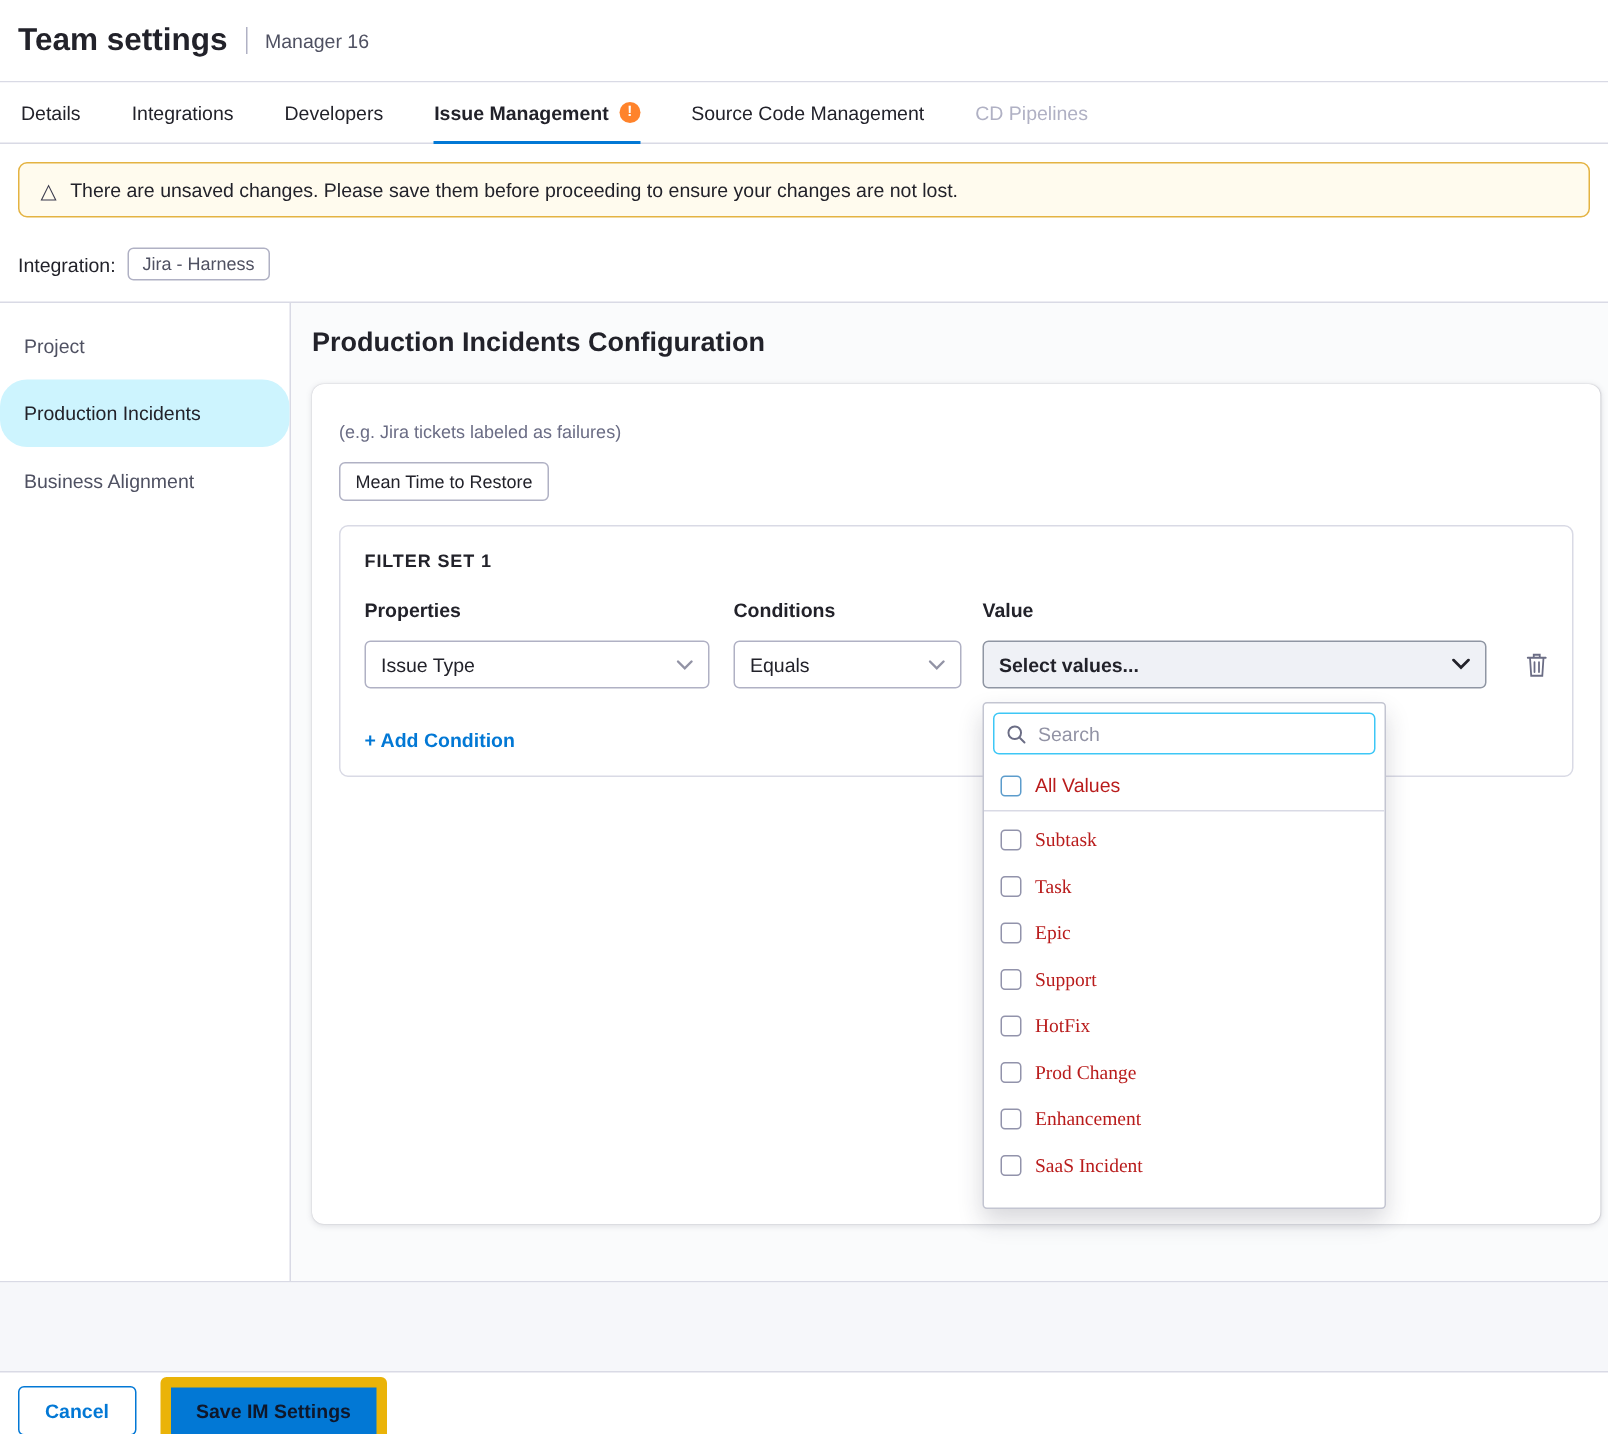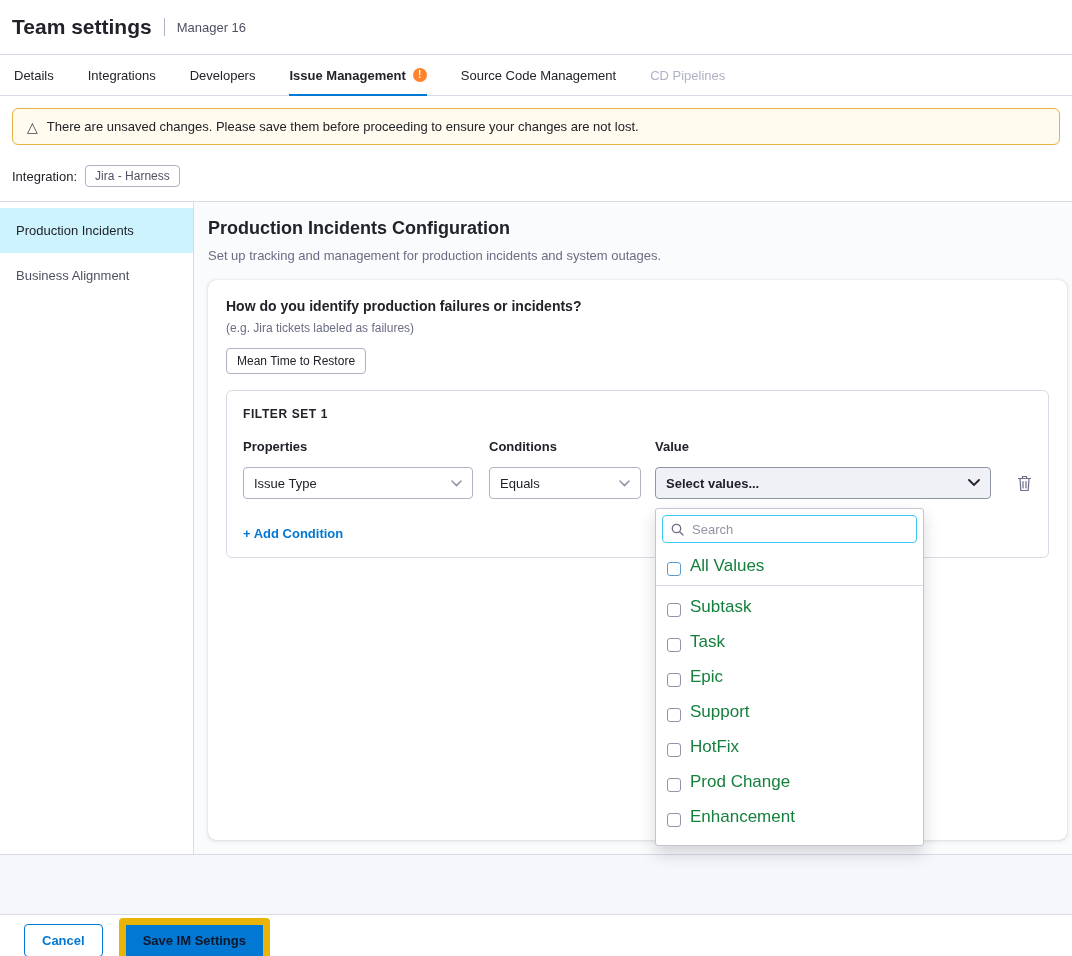--- a/index.html
+++ b/index.html
@@ -29,21 +29,21 @@
   .warn-icon { font-size:14px; line-height:1; color:#3b3b4d; }
 
   
   .integration-row { display:flex; align-items:center; gap:8px; padding:8px 12px 14px; font-size:13px; color:#22222a; }
   .integration-chip { border:1px solid #b0b1c4; border-radius:4px; padding:3px 9px; font-size:12px; color:#4f5162; background:#fff; }
 
   
   .content { display:flex; height:654px; border-top:1px solid #d9dae5; border-bottom:1px solid #d9dae5; }
   .sidebar { width:194px; border-right:1px solid #d9dae5; padding-top:6px; background:#fff; flex:none; }
   .side-item { padding:15px 16px; font-size:13px; color:#4f5162; cursor:pointer; }
-  .side-item.active { background:#cdf4fe; color:#22222a; }
+  .side-item.active { background:#cdf4fe; color:#22222a;border-radius:18px; }
 
   .main { flex:1; background:#fafbfc; padding:16px 8px 16px 14px; }
   .main-title { font-size:18px; font-weight:bold; color:#22222a; }
   .main-subtitle { font-size:13px; color:#6b6d85; margin-top:9px; }
 
   .card { margin-top:17px; background:#fff; border-radius:8px; padding:18px;
           box-shadow:0 0 1px rgba(40,41,61,.25), 0 1px 4px rgba(96,97,112,.18); height:560px; }
   .question { font-size:14px; font-weight:bold; }
   .hint { font-size:12px; color:#6b6d85; margin-top:7px; }
   .metric-chip { display:inline-block; margin-top:13px; border:1px solid #b0b1c4; border-radius:4px; padding:5px 10px; font-size:12px; color:#22222a; background:#fff; cursor:pointer; }
@@ -64,32 +64,32 @@
 
   .add-condition { margin-top:27px; color:#0278d5; font-size:13px; font-weight:bold; cursor:pointer; display:inline-block; }
 
   
   .dropdown-panel { position:absolute; left:-1px; top:40px; width:269px; height:338px;
                     background:#fff; border:1px solid #c3c5d1; border-radius:3px;
                     box-shadow:0 8px 16px rgba(40,41,61,.18); z-index:20; overflow:hidden; font-weight:normal; }
   .search-wrap { margin:6px; height:28px; border:1px solid #3dc7f6; border-radius:4px; display:flex; align-items:center; gap:6px; padding:0 8px; background:#fff; }
   .search-wrap input { border:none; outline:none; flex:1; font-size:13px; font-family:"Liberation Sans",sans-serif; color:#15803d; background:transparent; }
   .search-wrap input::placeholder { color:#9293a5; }
-  .opt-row { display:flex; align-items:flex-end; gap:9px; padding:7px 11px; font-size:17px; color:#15803d; cursor:pointer; }
+  .opt-row { display:flex; align-items:center; gap:9px; padding:7px 11px; font-size:13px; color:#b91c1c; cursor:pointer; }
   .opt-row.select-all { border-bottom:1px solid #d9dae5; padding-bottom:9px; }
   .cbx { width:14px; height:14px; border:1px solid #9293ab; border-radius:3px; background:#fff; flex:none; }
   .cbx.blue { border-color:#5c9ccc; }
   .options-list { padding-top:3px; }
-  .options-list .opt-row { padding:7.5px 11px; }
+  .options-list .opt-row { padding:7.5px 11px;font-family:Liberation Serif, serif; }
 
   
   .pre-footer { height:59px; background:#f6f7fa; }
   .footer { height:52px; border-top:1px solid #d9dae5; background:#fff; display:flex; align-items:center; gap:16px; padding:0 12px; }
   .btn { border-radius:4px; font-size:13px; font-weight:bold; padding:8px 17px; cursor:pointer; font-family:"Liberation Sans",sans-serif; }
-  .btn.secondary { background:#fff; color:#0278d5; border:1px solid #0278d5;margin-left:12px; }
+  .btn.secondary { background:#fff; color:#0278d5; border:1px solid #0278d5; }
   .btn.primary { background:#0278d5; color:#0f172a; border:7px solid #eab308; }
 
   svg { display:block; }
 </style>
 </head>
 <body>
 
 <header class="app-header">
   <span class="app-title">Team settings</span>
   <span class="header-sep"></span>
@@ -124,30 +124,29 @@
 </div>
 
 <div class="integration-row">
   <span>Integration:</span>
   <span class="integration-chip">Jira - Harness</span>
 </div>
 
 <div class="content">
 
   <aside class="sidebar">
+    <div class="side-item">Project</div>
     <div class="side-item active">Production Incidents</div>
     <div class="side-item">Business Alignment</div>
   </aside>
 
   <section class="main">
     <div class="main-title">Production Incidents Configuration</div>
-    <div class="main-subtitle">Set up tracking and management for production incidents and system outages.</div>
 
     <div class="card">
-      <div class="question">How do you identify production failures or incidents?</div>
       <div class="hint">(e.g. Jira tickets labeled as failures)</div>
       <div class="metric-chip">Mean Time to Restore</div>
 
       <div class="filter-box">
         <div class="filter-title">FILTER SET 1</div>
 
         <div class="filter-headers">
           <div class="col-prop">Properties</div>
           <div class="col-cond">Conditions</div>
           <div class="col-val">Value</div>

